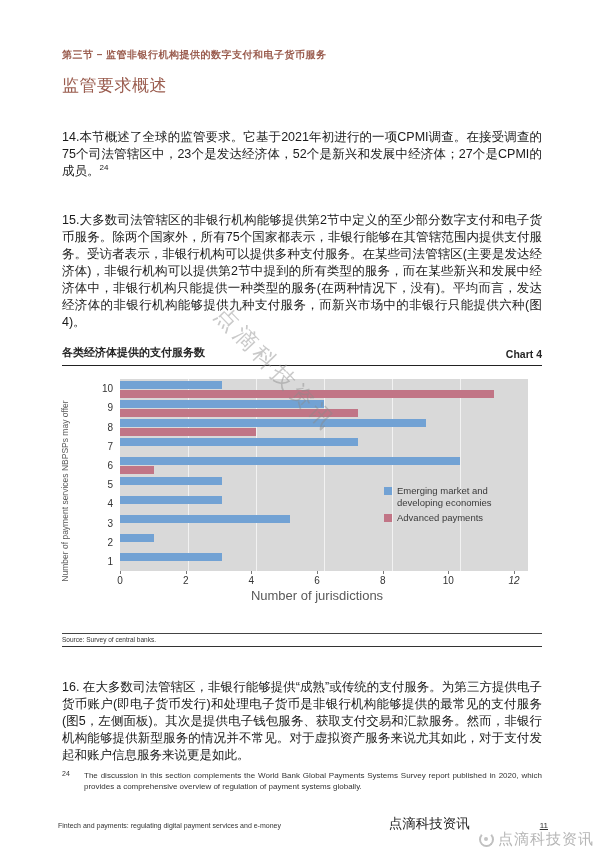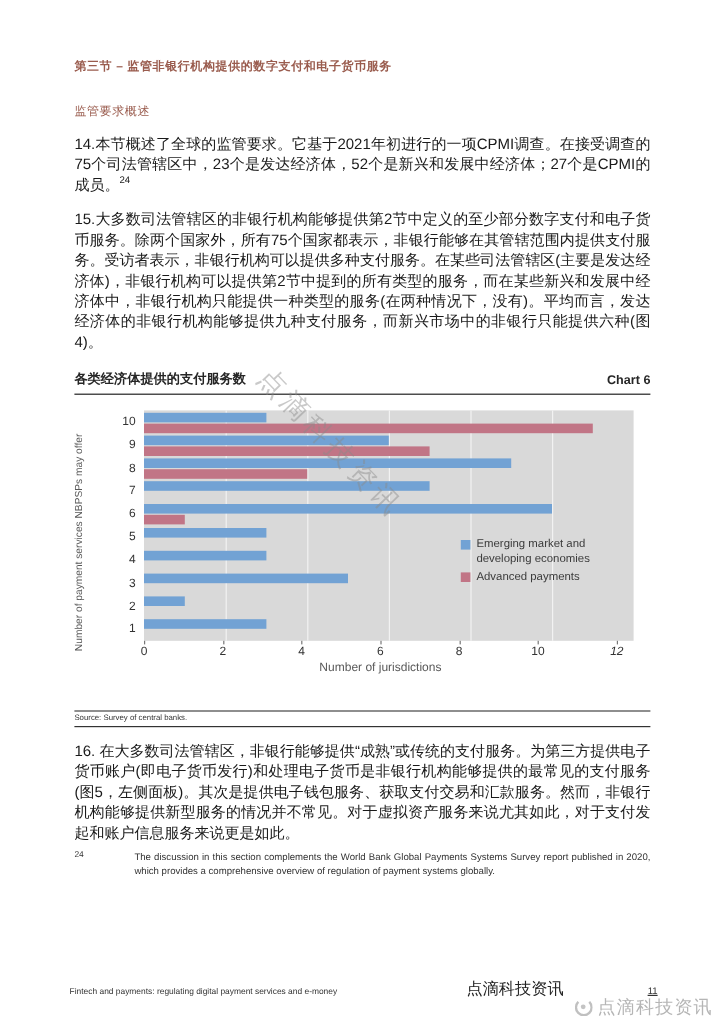--- a/index.html
+++ b/index.html
@@ -9,25 +9,25 @@
     position:relative; width:600px; height:849px; margin:0 auto;
     background:#fff; overflow:hidden;
   }
   .content { position:absolute; left:62px; right:58px; top:0; }
 
   .heading {
     margin-top:48px; font-size:10px; font-weight:bold;
     color:var(--heading); letter-spacing:0.5px;
   }
   .subheading {
-    margin-top:24px; font-size:10px; font-weight:normal;
+    margin-top:12px; font-size:17px; font-weight:normal;
     color:var(--heading); letter-spacing:0.5px;
   }
   .para {
-    margin-top:12px; font-size:12.5px; line-height:17px; color:var(--body_text);
+    margin-top:32px; font-size:12.5px; line-height:17px; color:var(--body_text);
     text-align:justify;
   }
   .para.bold { font-weight:normal; }
   .para sup { font-size:8px; vertical-align:super; line-height:0; }
 
   
   .chart { margin-top:14px; }
   .chart-head {
     display:flex; justify-content:space-between; align-items:flex-end;
     padding-bottom:5px; border-bottom:1px solid #222;font-weight:bold;
@@ -61,30 +61,30 @@
   }
   .legend-item { display:flex; margin-bottom:4px; }
   .legend-swatch { width:8px; height:8px; margin:2px 5px 0 0; flex:0 0 8px; }
 
   .xaxis { position:relative; height:14px; margin-right:14px; }
   .tickmark { position:absolute; top:0; width:1px; height:3px; background:#777; }
   .ticklabel {
     position:absolute; top:4px; transform:translateX(-50%);
     font-size:10px; color:#333;
   }
-  .xlabel { margin-right:14px; text-align:center; font-size:10px; color:#595959; margin-top:3px; }
+  .xlabel { margin-right:14px; text-align:center; font-size:13px; color:#595959; margin-top:3px; }
 
   .source-block {
     margin-top:30px; border-top:1px solid #444; border-bottom:1px solid #333;
     padding:2px 0 3px 0;
   }
   .source-text { font-size:6.5px; color:#333; }
 
   
-  .footnote { margin-top:6px; display:flex;gap:28px; }
+  .footnote { margin-top:6px; display:flex; }
   .footnote sup { font-size:7px; width:22px; flex:0 0 22px; color:#333; }
   .footnote-text { font-size:8px; line-height:11px; color:#333; text-align:justify; }
 
   .footer {
     position:absolute; left:58px; right:52px; bottom:16px;
     display:flex; align-items:baseline;
   }
   .footer-left { font-size:7px; color:#333; flex:1; }
   .footer-brand { font-family:"Liberation Serif", serif; font-size:13.5px; color:#222; margin-right:70px; }
   .footer-page { font-size:8px; color:#333;text-decoration:underline; }
@@ -120,21 +120,21 @@
     <div class="heading">第三节 – 监管非银行机构提供的数字支付和电子货币服务</div>
     <div class="subheading">监管要求概述</div>
 
     <div class="para"><span>14.本节概述了全球的监管要求。它基于2021年初进行的一项CPMI调查。在接受调查的75个司法管辖区中，23个是发达经济体，52个是新兴和发展中经济体；27个是CPMI的成员。</span><sup>24</sup></div>
 
     <div class="para bold">15.大多数司法管辖区的非银行机构能够提供第2节中定义的至少部分数字支付和电子货币服务。除两个国家外，所有75个国家都表示，非银行能够在其管辖范围内提供支付服务。受访者表示，非银行机构可以提供多种支付服务。在某些司法管辖区(主要是发达经济体)，非银行机构可以提供第2节中提到的所有类型的服务，而在某些新兴和发展中经济体中，非银行机构只能提供一种类型的服务(在两种情况下，没有)。平均而言，发达经济体的非银行机构能够提供九种支付服务，而新兴市场中的非银行只能提供六种(图4)。</div>
 
     <div class="chart">
       <div class="chart-head">
         <span class="chart-title">各类经济体提供的支付服务数</span>
-        <span class="chart-label">Chart 6</span>
+        <span class="chart-label">Chart 4</span>
       </div>
 
       <div class="chart-body">
         <div class="ylabel-col">
           <span class="ylabel">Number of payment services NBPSPs may offer</span>
         </div>
         <div class="cats" id="cats">
             <div class="cat">10</div>
             <div class="cat">9</div>
             <div class="cat">8</div>

